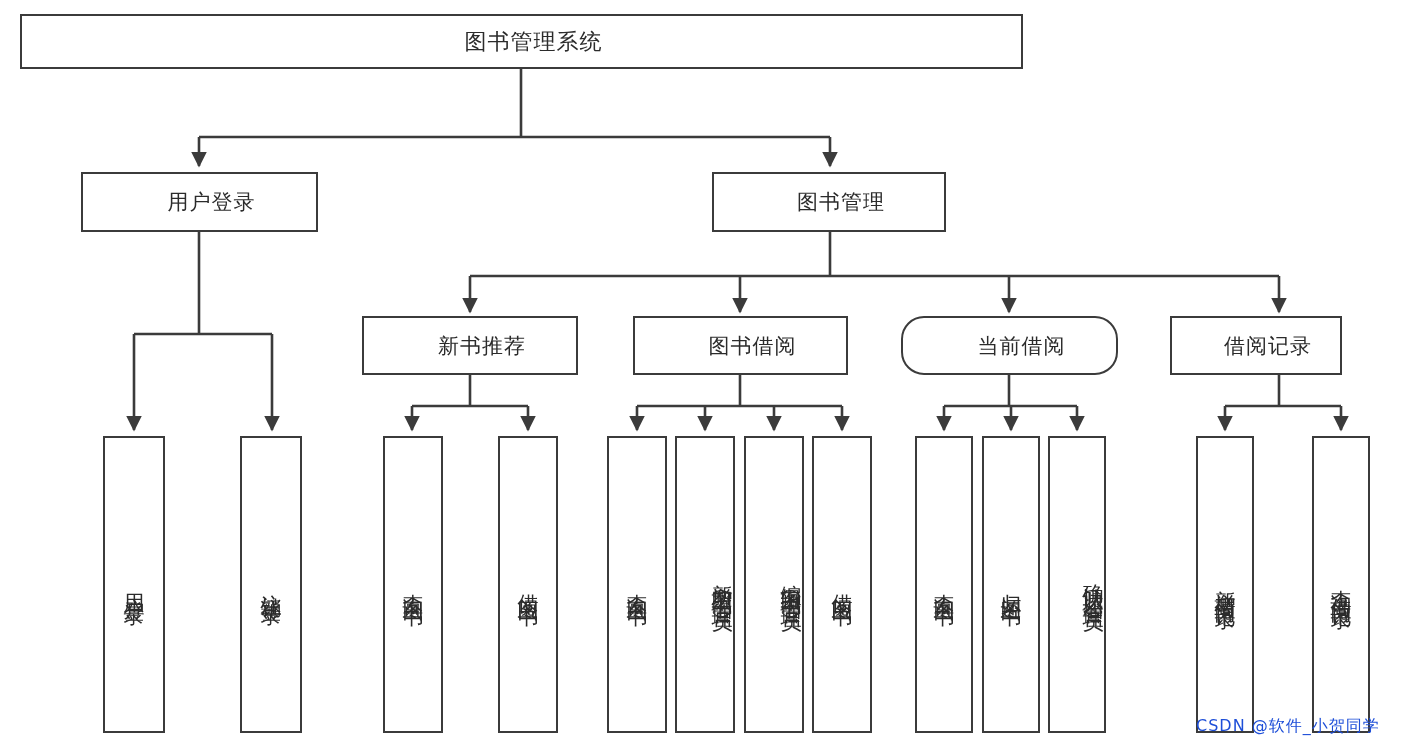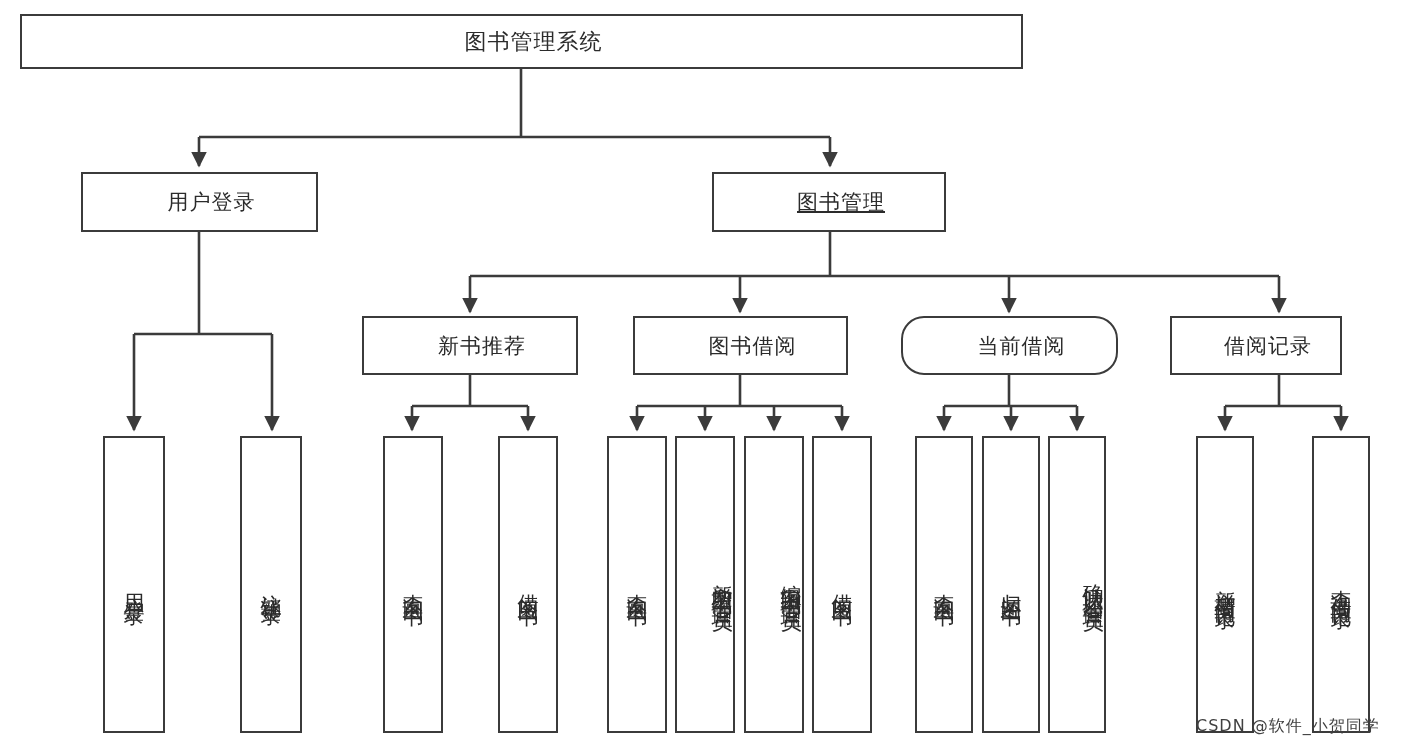--- a/index.html
+++ b/index.html
@@ -7,21 +7,21 @@
   #stage{position:relative;width:1405px;height:747px;background:#ffffff;overflow:hidden;}
   svg.wires{position:absolute;left:0;top:0;width:1405px;height:747px;pointer-events:none;}
   .node{position:absolute;box-sizing:border-box;border:2.5px solid #3b3b3b;background:#ffffff;
         display:flex;align-items:center;justify-content:center;color:#2b2b2b;}
   .node.h{font-size:21px;letter-spacing:1px;padding-left:24px;}
   .node.v{writing-mode:vertical-rl;text-orientation:upright;font-size:21px;letter-spacing:4px;
           padding:6px 0;line-height:1.05;}
   .node.v .txt{writing-mode:vertical-rl;text-orientation:upright;white-space:normal;}
   .node.v.topalign{align-items:flex-start;}
   #title-node{font-size:22px;}
-  #watermark{position:absolute;color:#404040;font-size:16px;letter-spacing:1px;white-space:nowrap;}
+  #watermark{position:absolute;color:#1d4ed8;font-size:16px;letter-spacing:1px;white-space:nowrap;}
 </style>
 </head>
 <body>
 
 <div id="stage">
 
   <svg class="wires" viewBox="0 0 1405 747" xmlns="http://www.w3.org/2000/svg">
     <defs>
       <marker id="arrow" viewBox="0 0 10 10" refX="9" refY="5" markerWidth="6" markerHeight="6" orient="auto-start-reverse">
         <path d="M 0 0 L 10 5 L 0 10 z" fill="#3b3b3b"></path>
@@ -71,21 +71,21 @@
     </g>
   </svg>
 
   <div class="node h" id="title-node" style="left:20px;top:14px;width:1003px;height:55px;">
     <span>图书管理系统</span>
   </div>
 
   <div class="node h" style="left:81px;top:172px;width:237px;height:60px;">
     <span>用户登录</span>
   </div>
-  <div class="node h" style="left:712px;top:172px;width:234px;height:60px;text-decoration:underline;">
+  <div class="node h" style="left:712px;top:172px;width:234px;height:60px;">
     <span>图书管理</span>
   </div>
 
   <div class="node h" style="left:362px;top:316px;width:216px;height:59px;align-items:center;">
     <span>新书推荐</span>
   </div>
   <div class="node h" style="left:633px;top:316px;width:215px;height:59px;">
     <span>图书借阅</span>
   </div>
   <div class="node h" style="left:901px;top:316px;width:217px;height:59px;border-radius:23px;">

